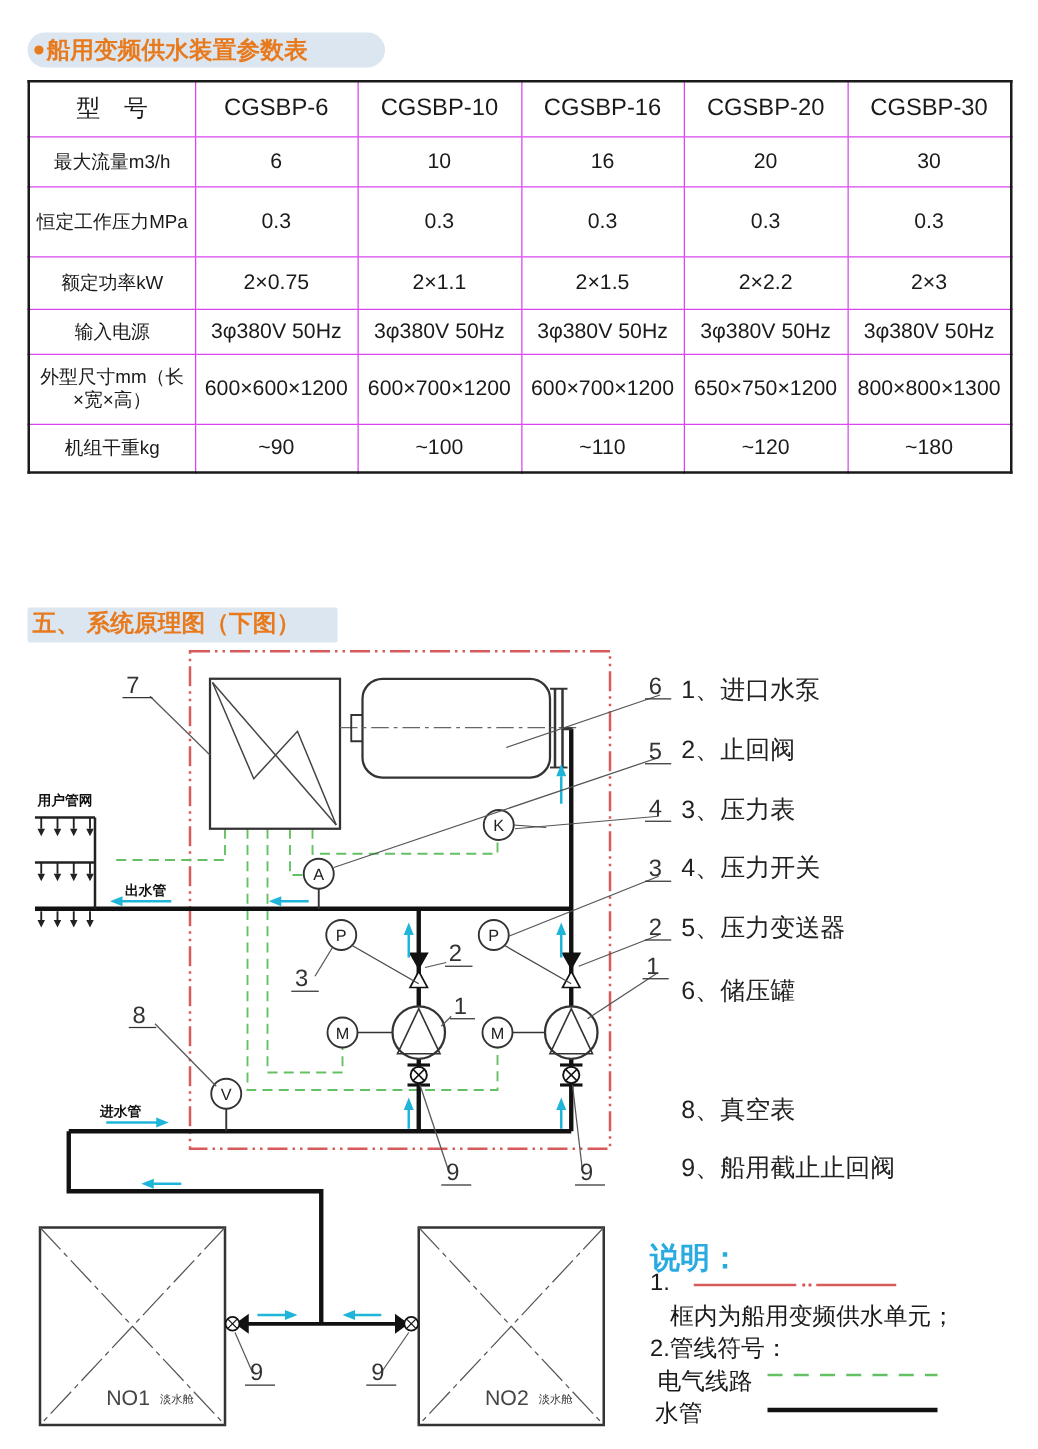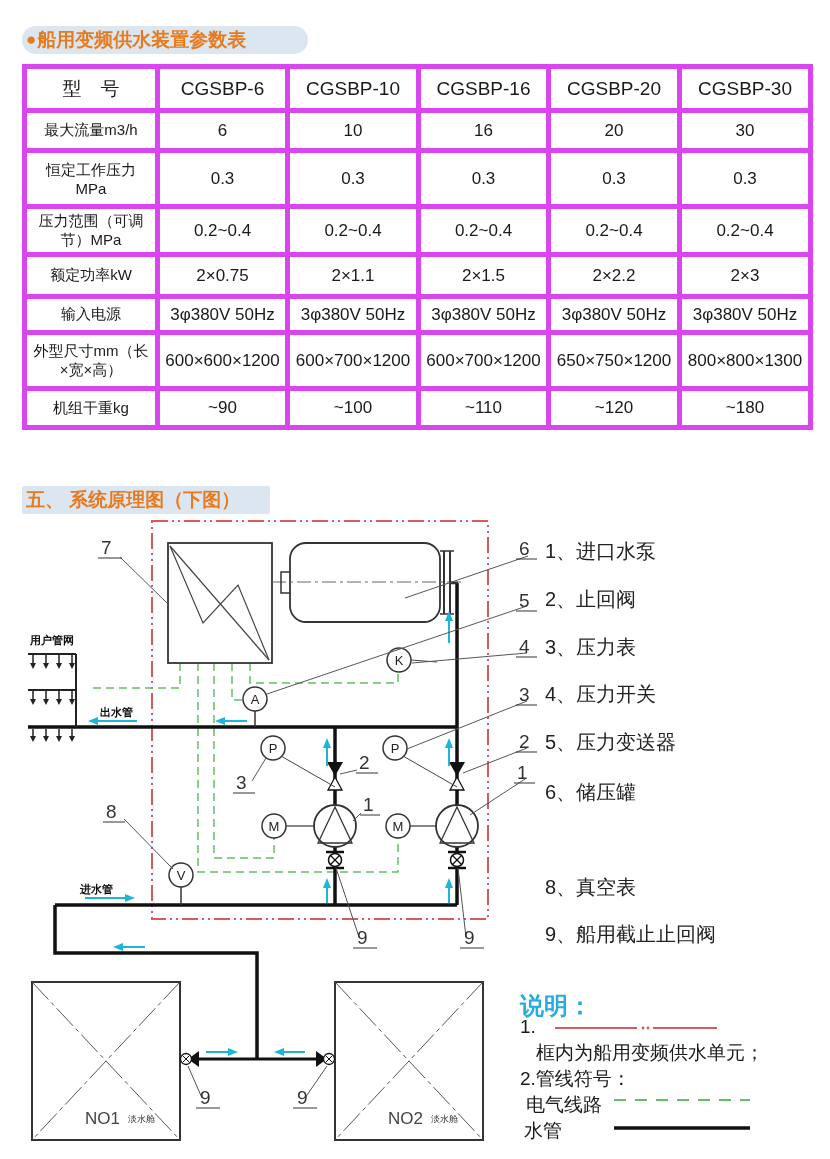--- a/index.html
+++ b/index.html
@@ -6,21 +6,21 @@
   #page{position:relative;width:830px;height:1159px;background:#fff;overflow:hidden;
         font-family:"Liberation Sans","DejaVu Sans",sans-serif;}
   .hbar{position:absolute;left:22px;height:28px;background:#dce6f0;border-radius:2px;
         color:#e87a1e;font-weight:bold;font-size:19px;line-height:28px;padding-left:4px;
         white-space:nowrap;}
   .hbar .dot{font-size:17px;vertical-align:1px;margin-right:1px;}
   #h1{top:26px;width:282px;border-radius:14px;}
   #h2{top:486px;width:244px;}
   table.params{position:absolute;left:22px;top:64px;border-collapse:collapse;table-layout:fixed;
         width:786px;}
-  table.params th,table.params td{border:5px solid #d946ef;text-align:center;vertical-align:middle;
+  table.params th,table.params td{border:1px solid #d946ef;text-align:center;vertical-align:middle;
         color:#1a1a1a;padding:0 5px;overflow:hidden;}
   table.params{border:2px solid #1a1a1a;}
   table.params th{font-size:19px;font-weight:normal;}
   table.params td.lbl{font-size:15px;}
   table.params td.val{font-size:17px;}
   tr.hr0{height:44px;} tr.hr1{height:40px;} tr.hr2{height:56px;} tr.hr3{height:48px;}
   tr.hr4{height:42px;} tr.hr5{height:36px;margin-left:32px;} tr.hr6{height:38px;} tr.hr7{height:56px;} tr.hr8{height:39px;}
   #diag{position:absolute;left:0;top:515px;}
   .legend-item{position:absolute;left:545px;font-size:20px;color:#222;white-space:nowrap;}
   .note{position:absolute;color:#1a1a1a;font-size:19px;white-space:nowrap;}
@@ -64,28 +64,20 @@
       <td class="val">20</td>
       <td class="val">30</td>
     </tr>
     <tr class="hr2">
       <td class="lbl">恒定工作压力MPa</td>
       <td class="val">0.3</td>
       <td class="val">0.3</td>
       <td class="val">0.3</td>
       <td class="val">0.3</td>
       <td class="val">0.3</td>
-    </tr>
-    <tr class="hr3">
-      <td class="lbl">压力范围（可调节）MPa</td>
-      <td class="val">0.2~0.4</td>
-      <td class="val">0.2~0.4</td>
-      <td class="val">0.2~0.4</td>
-      <td class="val">0.2~0.4</td>
-      <td class="val">0.2~0.4</td>
     </tr>
     <tr class="hr4">
       <td class="lbl">额定功率kW</td>
       <td class="val">2×0.75</td>
       <td class="val">2×1.1</td>
       <td class="val">2×1.5</td>
       <td class="val">2×2.2</td>
       <td class="val">2×3</td>
     </tr>
     <tr class="hr5">

